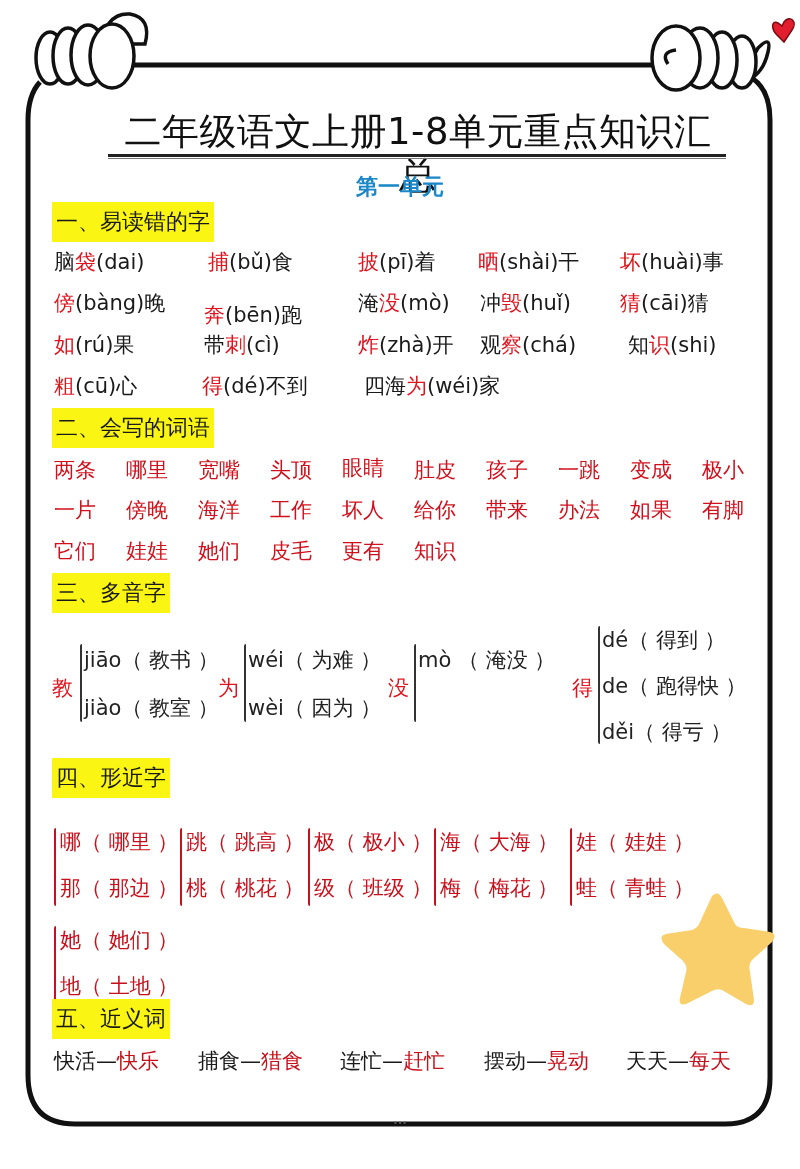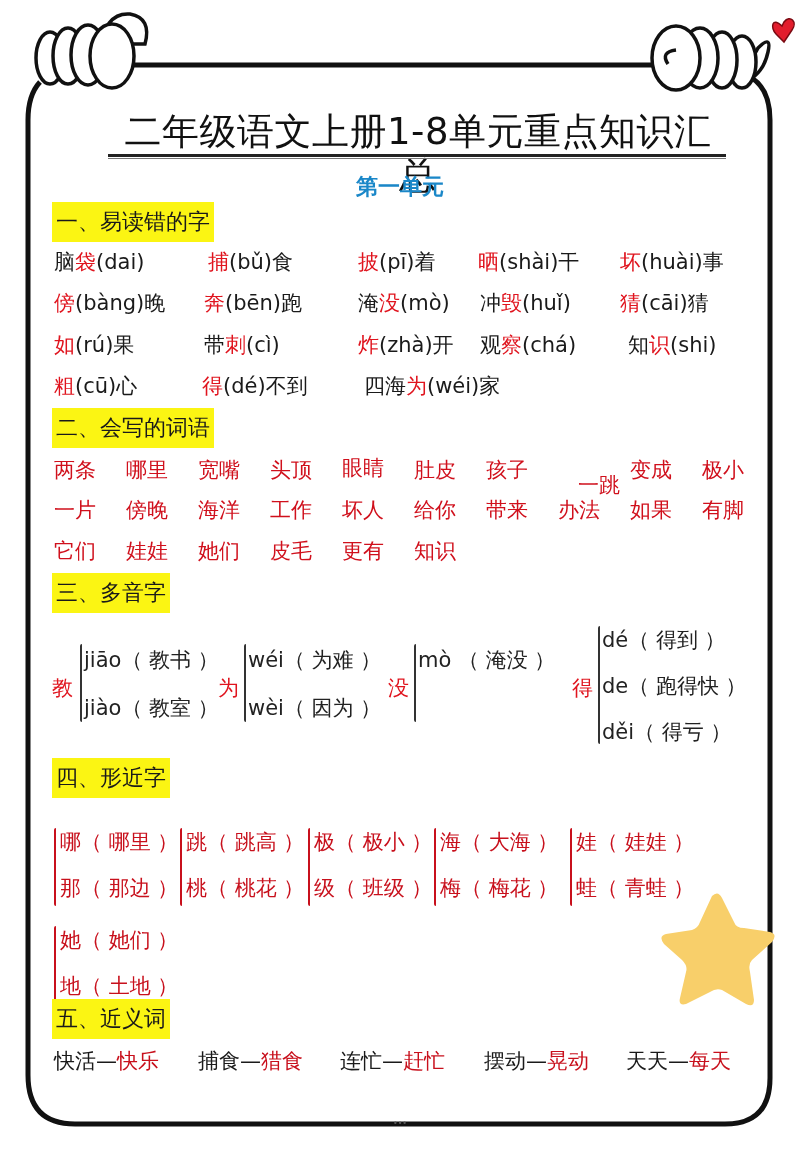--- a/index.html
+++ b/index.html
@@ -87,21 +87,21 @@
 <div class="row" style="top:245px;">
   <span class="cell" style="left:0px;"><span class="blk">脑</span><span class="red">袋</span><span class="blk">(dai)</span></span>
   <span class="cell" style="left:154px;"><span class="red">捕</span><span class="blk">(bǔ)</span><span class="blk">食</span></span>
   <span class="cell" style="left:304px;"><span class="red">披</span><span class="blk">(pī)</span><span class="blk">着</span></span>
   <span class="cell" style="left:424px;"><span class="red">晒</span><span class="blk">(shài)</span><span class="blk">干</span></span>
   <span class="cell" style="left:566px;"><span class="red">坏</span><span class="blk">(huài)</span><span class="blk">事</span></span>
 </div>
 
 <div class="row" style="top:286px;">
   <span class="cell" style="left:0px;"><span class="red">傍</span><span class="blk">(bàng)</span><span class="blk">晚</span></span>
-  <span class="cell" style="left:150px;"><span class="red">奔</span><span class="blk">(bēn)</span><span class="blk">跑</span></span>
+  <span class="cell" style="left:150px;margin-top:12px;"><span class="red">奔</span><span class="blk">(bēn)</span><span class="blk">跑</span></span>
   <span class="cell" style="left:304px;"><span class="blk">淹</span><span class="red">没</span><span class="blk">(mò)</span></span>
   <span class="cell" style="left:426px;"><span class="blk">冲</span><span class="red">毁</span><span class="blk">(huǐ)</span></span>
   <span class="cell" style="left:566px;"><span class="red">猜</span><span class="blk">(cāi)</span><span class="blk">猜</span></span>
 </div>
 
 <div class="row" style="top:328px;">
   <span class="cell" style="left:0px;"><span class="red">如</span><span class="blk">(rú)</span><span class="blk">果</span></span>
   <span class="cell" style="left:150px;"><span class="blk">带</span><span class="red">刺</span><span class="blk">(cì)</span></span>
   <span class="cell" style="left:304px;"><span class="red">炸</span><span class="blk">(zhà)</span><span class="blk">开</span></span>
   <span class="cell" style="left:426px;"><span class="blk">观</span><span class="red">察</span><span class="blk">(chá)</span></span>
@@ -117,21 +117,21 @@
 <div class="sec-h" style="top:408px;">二、会写的词语</div>
 
 <div class="words" style="top:450px; height:40px;">
   <span class="w" style="left:0px;">两条</span>
   <span class="w" style="left:72px;">哪里</span>
   <span class="w" style="left:144px;">宽嘴</span>
   <span class="w" style="left:216px;">头顶</span>
   <span class="w" style="left:288px;font-family:Liberation Mono, monospace;">眼睛</span>
   <span class="w" style="left:360px;">肚皮</span>
   <span class="w" style="left:432px;">孩子</span>
-  <span class="w" style="left:524px;margin-top:15px;">一跳</span>
+  <span class="w" style="left:504px;">一跳</span>
   <span class="w" style="left:576px;">变成</span>
   <span class="w" style="left:648px;">极小</span>
 </div>
 <div class="words" style="top:490px; height:40px;">
   <span class="w" style="left:0px;">一片</span>
   <span class="w" style="left:72px;">傍晚</span>
   <span class="w" style="left:144px;">海洋</span>
   <span class="w" style="left:216px;">工作</span>
   <span class="w" style="left:288px;">坏人</span>
   <span class="w" style="left:360px;text-align:center;">给你</span>

